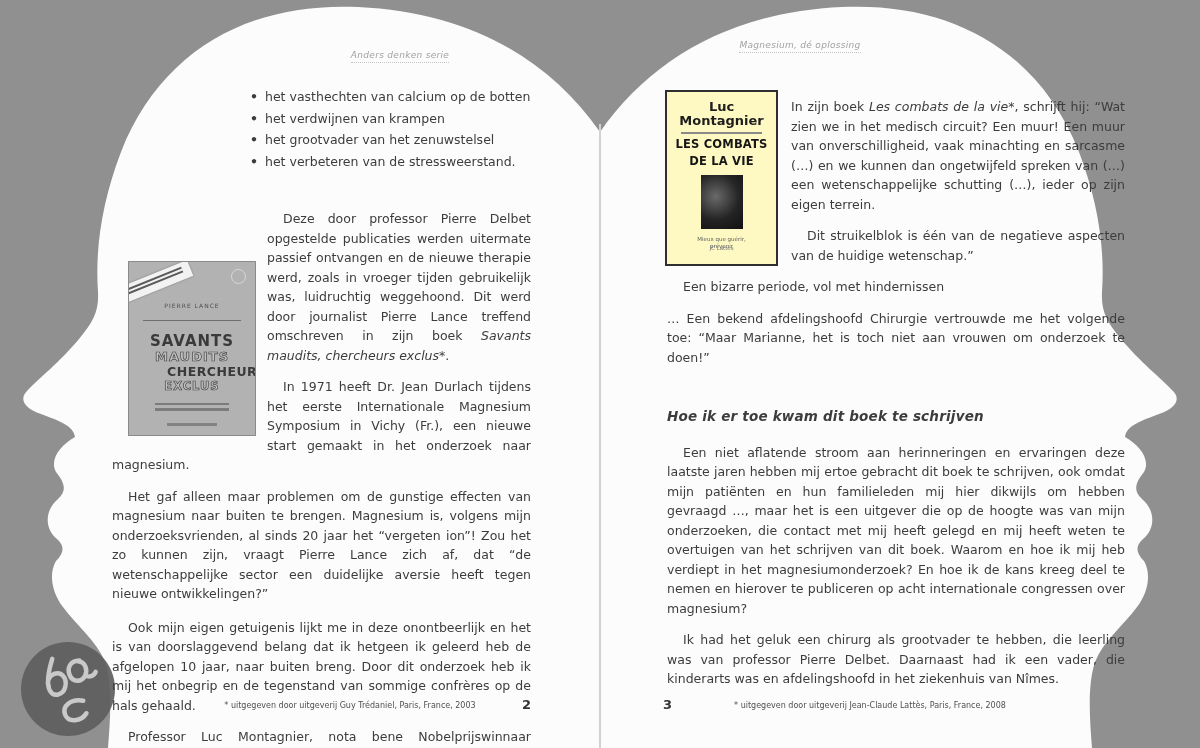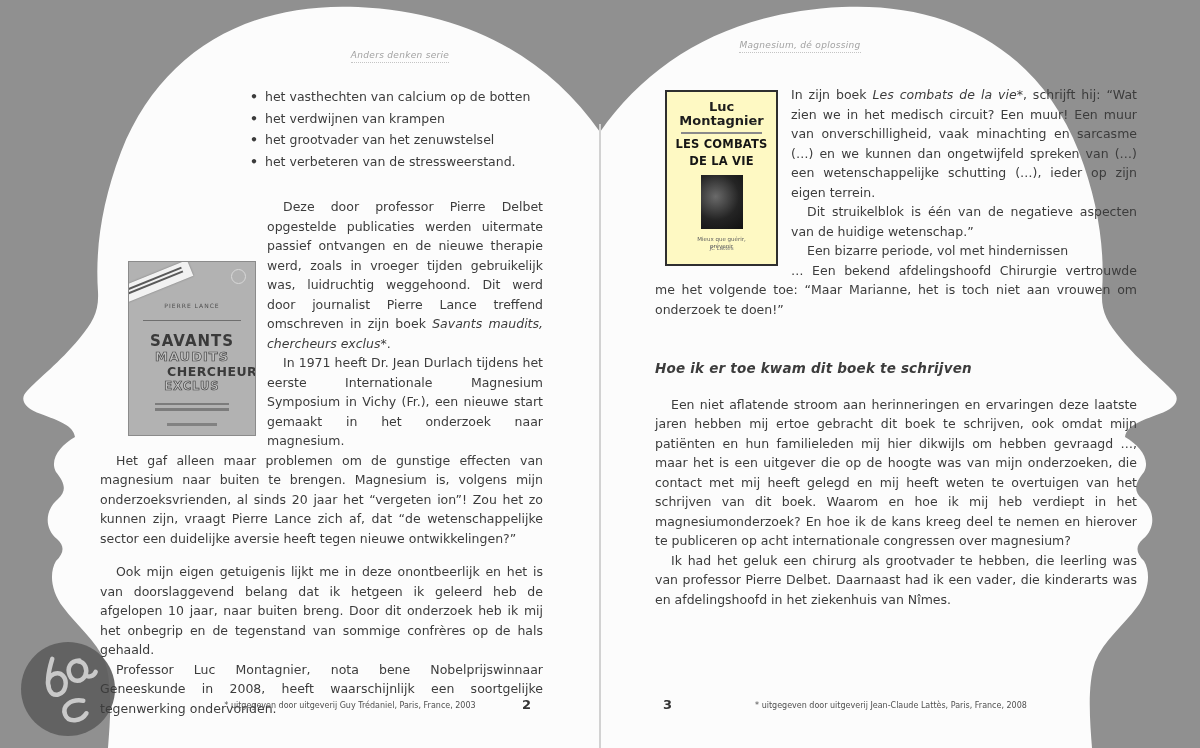--- a/index.html
+++ b/index.html
@@ -8,21 +8,21 @@
   svg.bg{position:absolute;left:0;top:0;}
   
   .runhead{position:absolute;font-size:9px;color:#a2a2a2;text-align:center;letter-spacing:.3px;font-style:italic;}
   .runhead span{border-bottom:1px dotted #c4c4c4;padding-bottom:2px;}
   
   .bullets{position:absolute;left:250px;top:86px;width:300px;font-size:12.5px;line-height:21.5px;}
   .bullets .row{white-space:nowrap;}
   .bullets .dot{display:inline-block;width:15px;font-weight:bold;}
   
   .body-block{position:absolute;font-size:12.5px;line-height:19.5px;text-align:justify;color:#3c3c3c;}
-  .body-block p{margin:0;}
+  .body-block p{margin:12px;}
   .ind{text-indent:16px;}
   .gap{margin-top:14px !important;}
   .lp-body{left:100px;top:197px;width:443px;}
   .rp-body{left:655px;top:85px;width:482px;}
   .sect-head{font-weight:bold;font-style:italic;font-size:13.5px;margin-top:40px !important;margin-bottom:16px !important;letter-spacing:.2px;}
   
   .savants{float:left;width:126px;height:173px;margin:64px 11px 8px 28px;background:#b2b2b2;
            border:1px solid #8b8b8b;position:relative;overflow:hidden;text-align:center;}
   .savants .banner{position:absolute;left:-14px;top:12px;width:78px;height:15px;background:#f2f2f2;
                    transform:rotate(-22deg);box-shadow:0 0 2px rgba(0,0,0,.35);padding-top:2px;}
@@ -164,15 +164,15 @@
     <p><span>In zijn boek </span><i>Les combats de la vie</i><span>*, schrijft hij: “Wat zien we in het medisch circuit? Een muur! Een muur van onverschilligheid, vaak minachting en sarcasme (…) en we kunnen dan ongetwijfeld spreken van (…) een wetenschappelijke schutting (…), ieder op zijn eigen terrein.</span></p>
     <p class="ind">Dit struikelblok is één van de negatieve aspecten van de huidige wetenschap.”</p>
     <p class="ind">Een bizarre periode, vol met hindernissen</p>
     <p>… Een bekend afdelingshoofd Chirurgie vertrouwde me het volgende toe: “Maar Marianne, het is toch niet aan vrouwen om onderzoek te doen!”</p>
     <p class="sect-head">Hoe ik er toe kwam dit boek te schrijven</p>
     <p class="ind">Een niet aflatende stroom aan herinneringen en ervaringen deze laatste jaren hebben mij ertoe gebracht dit boek te schrijven, ook omdat mijn patiënten en hun familieleden mij hier dikwijls om hebben gevraagd …, maar het is een uitgever die op de hoogte was van mijn onderzoeken, die contact met mij heeft gelegd en mij heeft weten te overtuigen van het schrijven van dit boek. Waarom en hoe ik mij heb verdiept in het magnesiumonderzoek? En hoe ik de kans kreeg deel te nemen en hierover te publiceren op acht internationale congressen over magnesium?</p>
     <p class="ind">Ik had het geluk een chirurg als grootvader te hebben, die leerling was van professor Pierre Delbet. Daarnaast had ik een vader, die kinderarts was en afdelingshoofd in het ziekenhuis van Nîmes.</p>
   </div>
 
   <div class="pagenum" style="left:663px;top:697px;">3</div>
-  <div class="footnote" style="left:681px;top:701px;width:420px;">* uitgegeven door uitgeverij Jean-Claude Lattès, Paris, France, 2008</div>
+  <div class="footnote" style="left:660px;top:701px;width:420px;">* uitgegeven door uitgeverij Jean-Claude Lattès, Paris, France, 2008</div>
 
 </div>
 
 </body></html>

